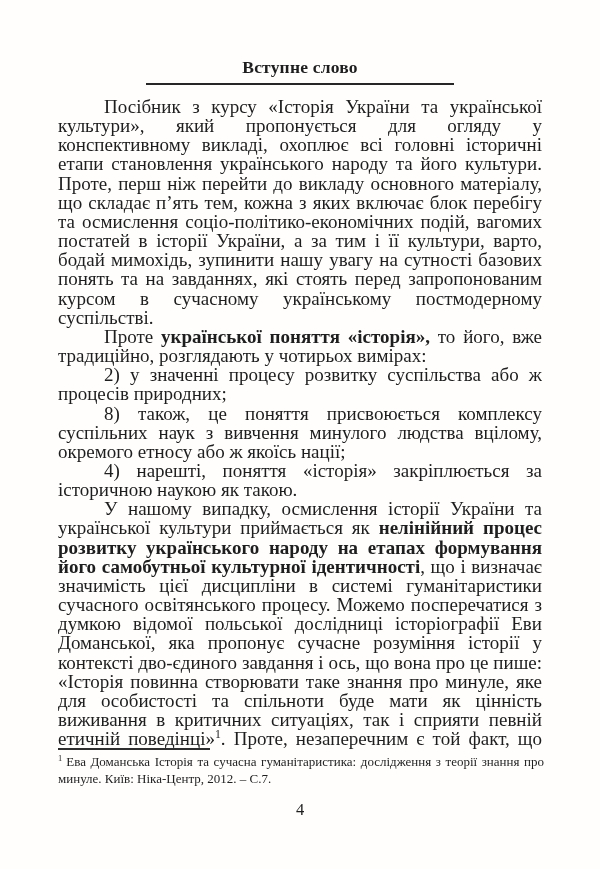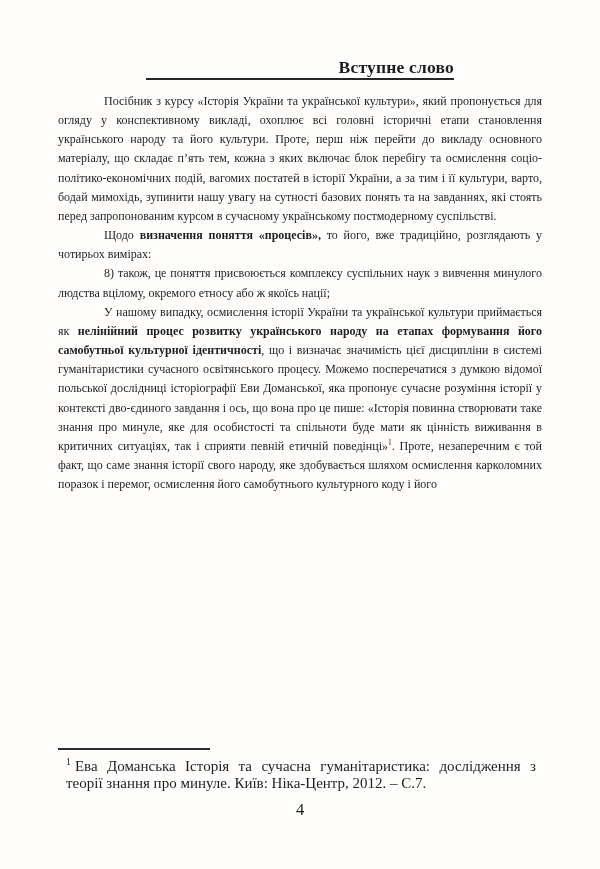--- a/index.html
+++ b/index.html
@@ -10,48 +10,49 @@
     margin: 0 auto;
     background: #fffefd;
     color: #1e1e1e;
     font-family: "Liberation Serif", "DejaVu Serif", serif;
     overflow: hidden;
     box-sizing: border-box;
   }
   .title {
     width: 308px;
     margin: 57px auto 0;
-    text-align: right;
+    text-align: center;
     font-size: 17.5px;
     font-weight: bold;
     letter-spacing: 0.2px;
+    padding-bottom: 5px;
     border-bottom: 2px solid #262626;
   }
   .body-text {
     margin: 12px 58px 0 58px;
-    font-size: 12px;
+    font-size: 19px;
     line-height: 19.15px;
     text-align: justify;
     max-height: 652px;
     overflow: hidden;
   }
   .para { margin: 0; text-indent: 46px; }
   .para span, .para sup { text-indent: 0; }
   .bold { font-weight: bold; }
   .para sup { font-size: 0.62em; line-height: 0; }
   .footer { position: absolute; left: 58px; right: 56px; top: 748px; }
   .fn-rule {
     width: 152px;
     height: 0;
     border-top: 2px solid #2e2e2e;
     margin-bottom: 4px;
   }
   .footnote {
-    margin: 8px;
-    font-size: 15px;
+    margin: 0;
+    font-size: 13px;
     line-height: 16.6px;
     text-align: justify;
   }
   .footnote sup { font-size: 0.65em; line-height: 0; margin-right: 4px; }
   .page-num {
     position: absolute;
     top: 800px;
     left: 0;
     width: 100%;
     text-align: center;
@@ -60,22 +61,24 @@
 </style>
 </head>
 <body>
 
 <div class="page">
 
   <h1 class="title">Вступне слово</h1>
 
   <div class="body-text">
       <p class="para"><span>Посібник з курсу «Історія України та української культури», який пропонується для огляду у конспективному викладі, охоплює всі головні історичні етапи становлення українського народу та його культури. Проте, перш ніж перейти до викладу основного матеріалу, що складає п’ять тем, кожна з яких включає блок перебігу та осмислення соціо-політико-економічних подій, вагомих постатей в історії України, а за тим і її культури, варто, бодай мимохідь, зупинити нашу увагу на сутності базових понять та на завданнях, які стоять перед запропонованим курсом в сучасному українському постмодерному суспільстві.</span></p>
-      <p class="para"><span>Щодо </span><span class="bold">визначення поняття «процесів»,</span><span> то його, вже традиційно, розглядають у чотирьох вимірах:</span></p>
+      <p class="para"><span>Проте </span><span class="bold">української поняття «історія»,</span><span> то його, вже традиційно, розглядають у чотирьох вимірах:</span></p>
+      <p class="para"><span>2) у значенні процесу розвитку суспільства або ж процесів природних;</span></p>
       <p class="para"><span>8) також, це поняття присвоюється комплексу суспільних наук з вивчення минулого людства вцілому, окремого етносу або ж якоїсь нації;</span></p>
+      <p class="para"><span>4) нарешті, поняття «історія» закріплюється за історичною наукою як такою.</span></p>
       <p class="para"><span>У нашому випадку, осмислення історії України та української культури приймається як </span><span class="bold">нелінійний процес розвитку українського народу на етапах формування його самобутньої культурної ідентичності</span><span>, що і визначає значимість цієї дисципліни в системі гуманітаристики сучасного освітянського процесу. Можемо посперечатися з думкою відомої польської дослідниці історіографії Еви Доманської, яка пропонує сучасне розуміння історії у контексті дво-єдиного завдання і ось, що вона про це пише: «Історія повинна створювати таке знання про минуле, яке для особистості та спільноти буде мати як цінність виживання в критичних ситуаціях, так і сприяти певній етичній поведінці»</span><sup>1</sup><span>. Проте, незаперечним є той факт, що саме знання історії свого народу, яке здобувається шляхом осмислення карколомних поразок і перемог, осмислення його самобутнього культурного коду і його</span></p>
     </div>
 
   <div class="footer">
     <div class="fn-rule"></div>
     <p class="footnote"><sup>1</sup><span>Ева Доманська Історія та сучасна гуманітаристика: дослідження з теорії знання про минуле. Київ: Ніка-Центр, 2012. – С.7.</span></p>
   </div>
 
   <div class="page-num">4</div>
 

